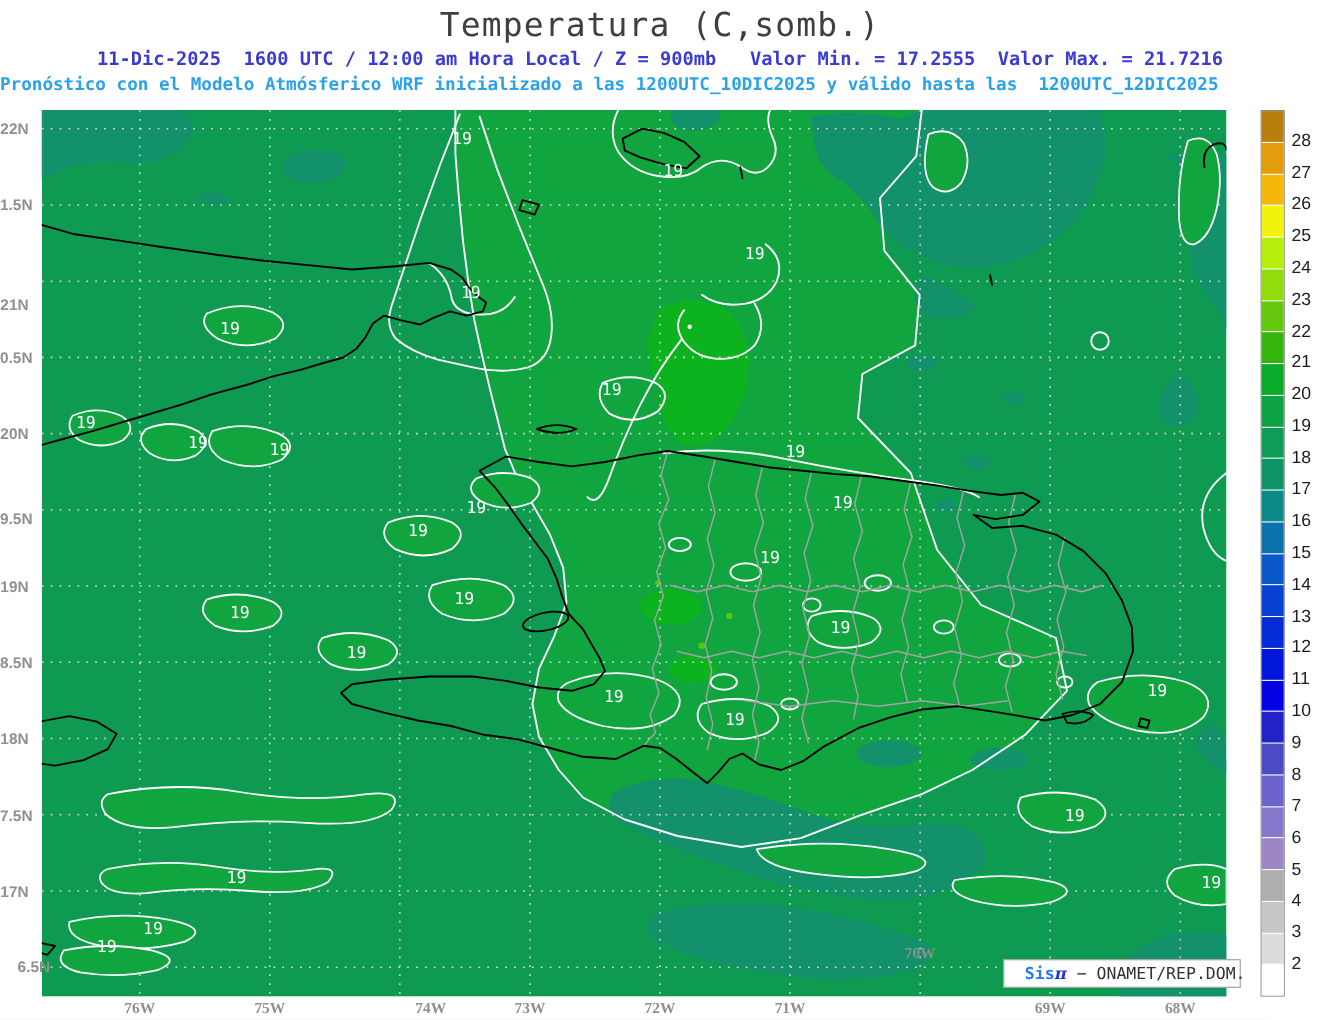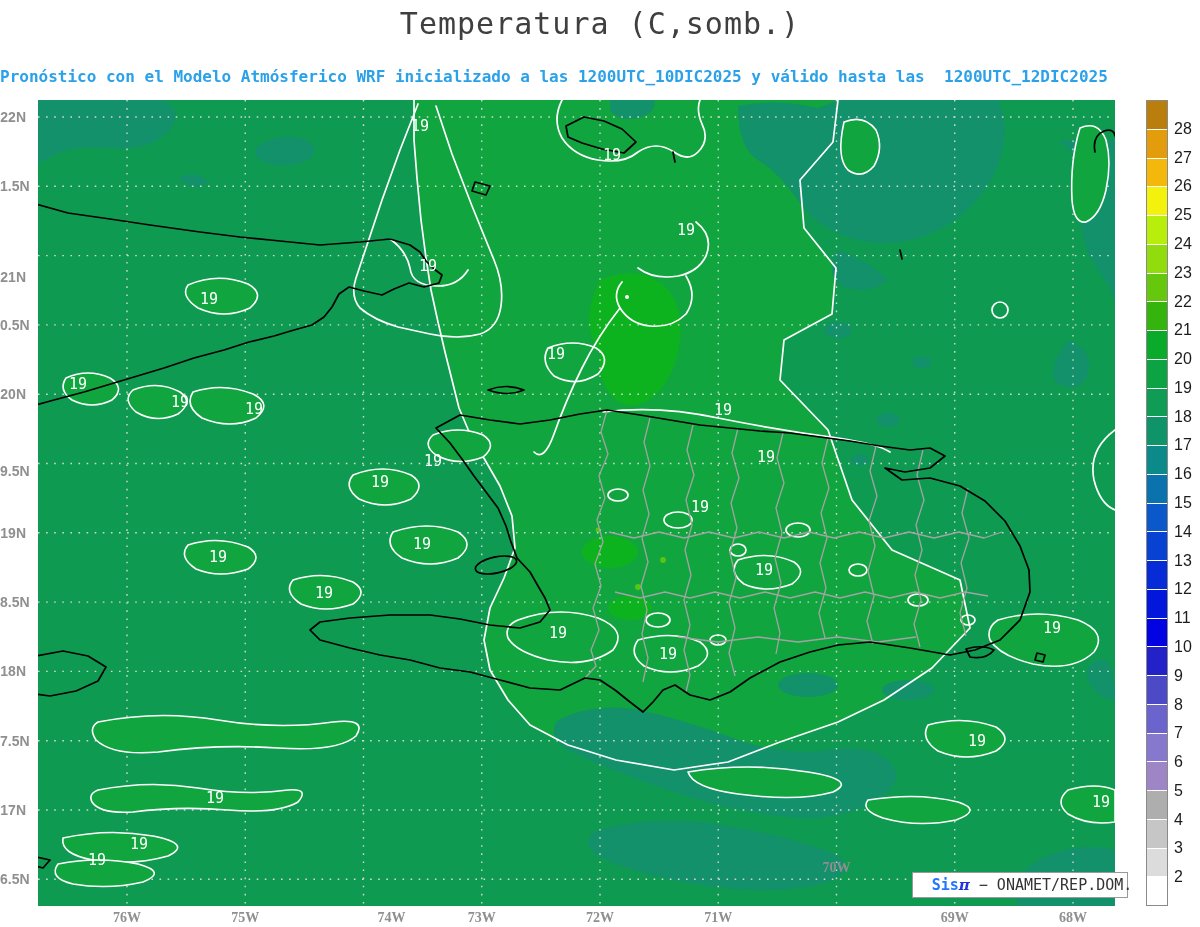--- a/index.html
+++ b/index.html
@@ -32,20 +32,21 @@
   .credit-sis{color:#2277ff;font-weight:bold;}
   .credit-pi{color:#2233dd;font-weight:bold;font-style:italic;font-family:"DejaVu Serif",serif;}
   .credit-rest{color:#333333;}
 </style>
 </head>
 <body>
 
 <div id="page">
 
   <div id="map-title">Temperatura (C,somb.)</div>
+  <div id="header-line1">11-Dic-2025  1600 UTC / 12:00 am Hora Local / Z = 900mb   Valor Min. = 17.2555  Valor Max. = 21.7216</div>
   <div id="header-line2">Pronóstico con el Modelo Atmósferico WRF inicializado a las 1200UTC_10DIC2025 y válido hasta las  1200UTC_12DIC2025</div>
 
   <div id="map-area">
     <svg id="map-svg" width="1077" height="806" viewBox="0 0 1077 806">
 
       <rect x="0" y="0" width="1077" height="806" fill="#0e9b51"></rect>
 
       <g fill="#10a53e" stroke="none">
         <path d="M376,0 L800,0 L795,42 762,80 766,128 798,168 794,214 746,240 742,280 790,330 814,400 854,450 922,480 932,528 894,568 846,600 800,622 742,642 690,662 636,670 578,660 530,645 492,625 470,600 452,570 446,540 452,508 466,478 477,448 474,416 462,386 447,360 432,334 421,308 414,280 407,252 400,222 393,190 388,158 383,120 379,78 376,40 Z"></path>
       </g>
@@ -222,21 +223,21 @@
       <div class="axis-label lat-label" style="top: 178.3px;">1.5N</div>
       <div class="axis-label lat-label" style="top: 247.6px; margin-top: 21px;">21N</div>
       <div class="axis-label lat-label" style="top: 316.9px;">0.5N</div>
       <div class="axis-label lat-label" style="top: 386.2px;">20N</div>
       <div class="axis-label lat-label" style="top: 463px;">9.5N</div>
       <div class="axis-label lat-label" style="top: 524.8px;">19N</div>
       <div class="axis-label lat-label" style="top: 594.1px;">8.5N</div>
       <div class="axis-label lat-label" style="top: 663.4px;">18N</div>
       <div class="axis-label lat-label" style="top: 732.7px;">7.5N</div>
       <div class="axis-label lat-label" style="top: 802px;">17N</div>
-      <div class="axis-label lat-label" style="top: 871.3px;">6.5N</div>
+      <div class="axis-label lat-label" style="top: 871.3px; padding-left: 16px;">6.5N</div>
     </div>
   <div id="lon-labels">
       <div class="axis-label lon-label" style="left: 105px; top: 910px;">76W</div>
       <div class="axis-label lon-label" style="left: 223.25px; top: 910px;">75W</div>
       <div class="axis-label lon-label" style="left: 341.5px; top: 910px; margin-left: 28px;">74W</div>
       <div class="axis-label lon-label" style="left: 459.75px; top: 910px;">73W</div>
       <div class="axis-label lon-label" style="left: 578px; top: 910px;">72W</div>
       <div class="axis-label lon-label" style="left: 696.25px; top: 910px;">71W</div>
       <div class="axis-label lon-label" style="left: 814.5px; top: 860px;">70W</div>
       <div class="axis-label lon-label" style="left: 932.75px; top: 910px;">69W</div>

